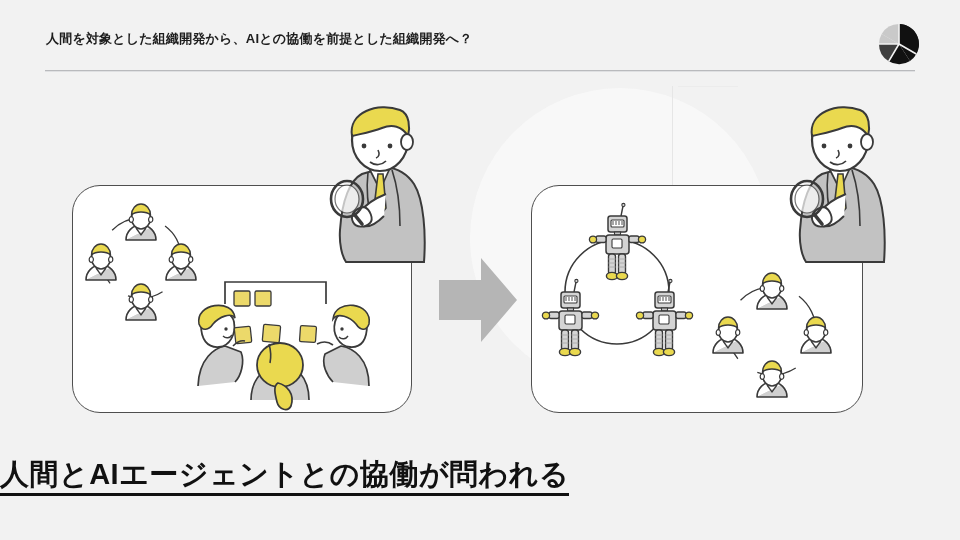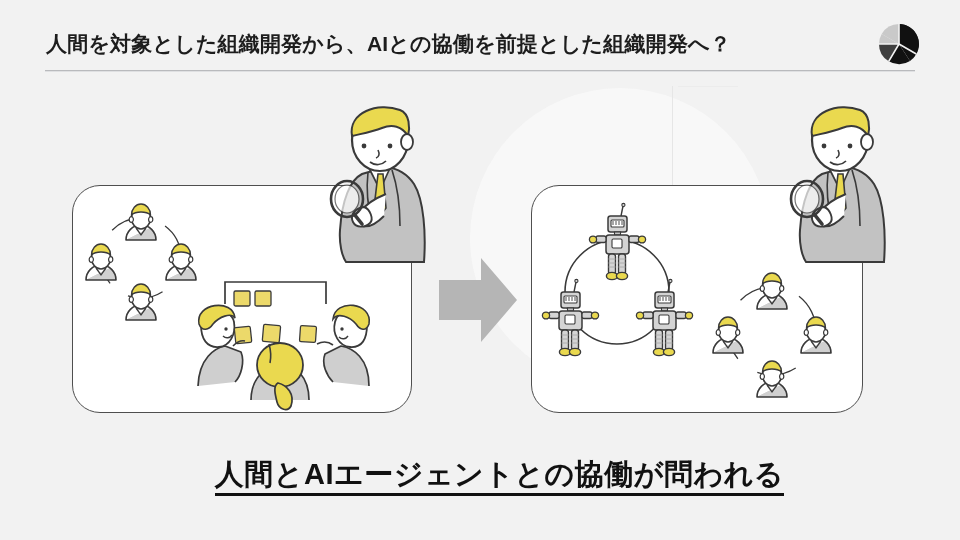--- a/index.html
+++ b/index.html
@@ -46,21 +46,21 @@
   .header {
     position: absolute;
     left: 0; top: 0;
     width: 960px;
     height: 78px;
   }
   .slide-title {
     position: absolute;
     left: 46px;
     top: 31px;
-    font-size: 21px;
+    font-size: 13px;
     font-weight: 700;
     letter-spacing: .2px;
     color: #1d1d1d;
     white-space: nowrap;
     line-height: 1.2;
   }
   .header-rule {
     position: absolute;
     left: 45px;
     top: 70px;
@@ -114,21 +114,21 @@
   }
   .observer-left  { left: 320px; top: 104px; }
   .observer-right { left: 780px; top: 104px; }
 
   
   .headline {
     position: absolute;
     left: 0;
     top: 455px;
     width: 784px;
-    text-align: right;
+    text-align: left;
     font-size: 29px;
     font-weight: 700;
     color: #111111;
     letter-spacing: .5px;
     white-space: nowrap;
   }
   .headline span {
     border-bottom: 3px solid #111111;
     padding-bottom: 3px;
   }

